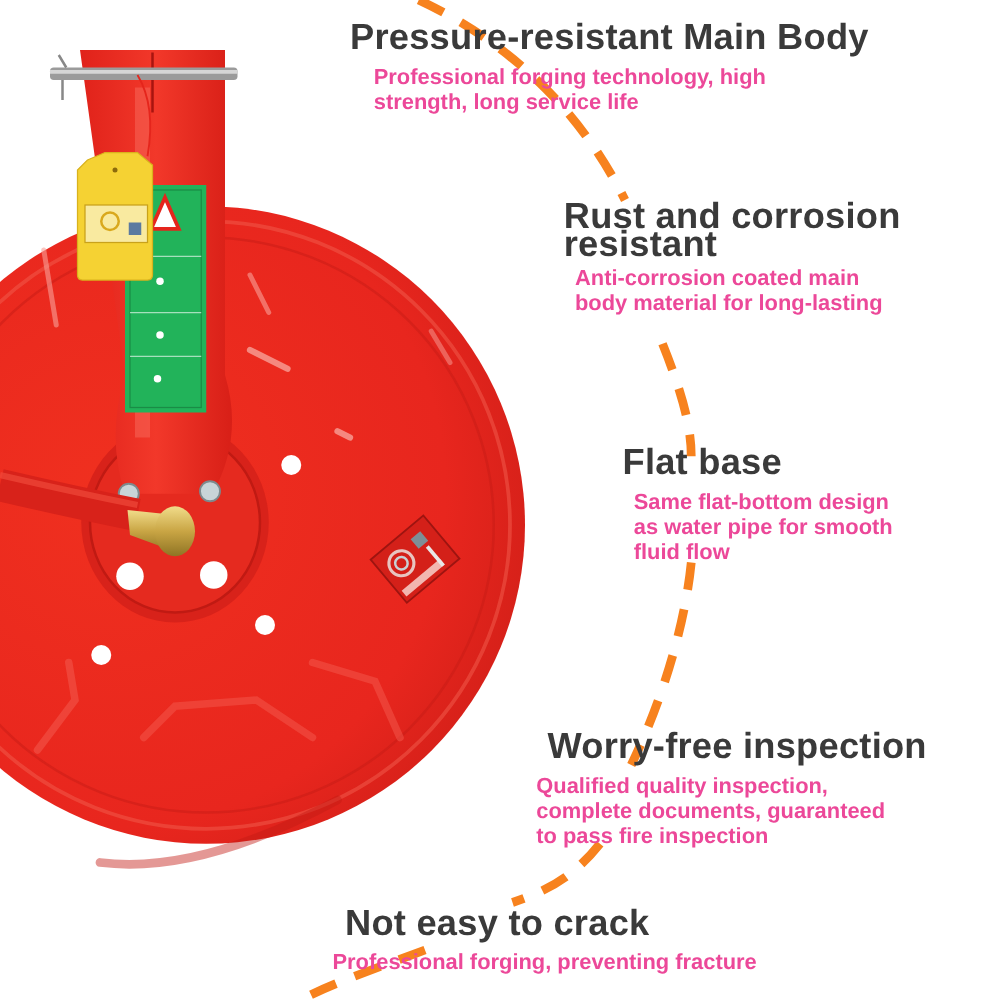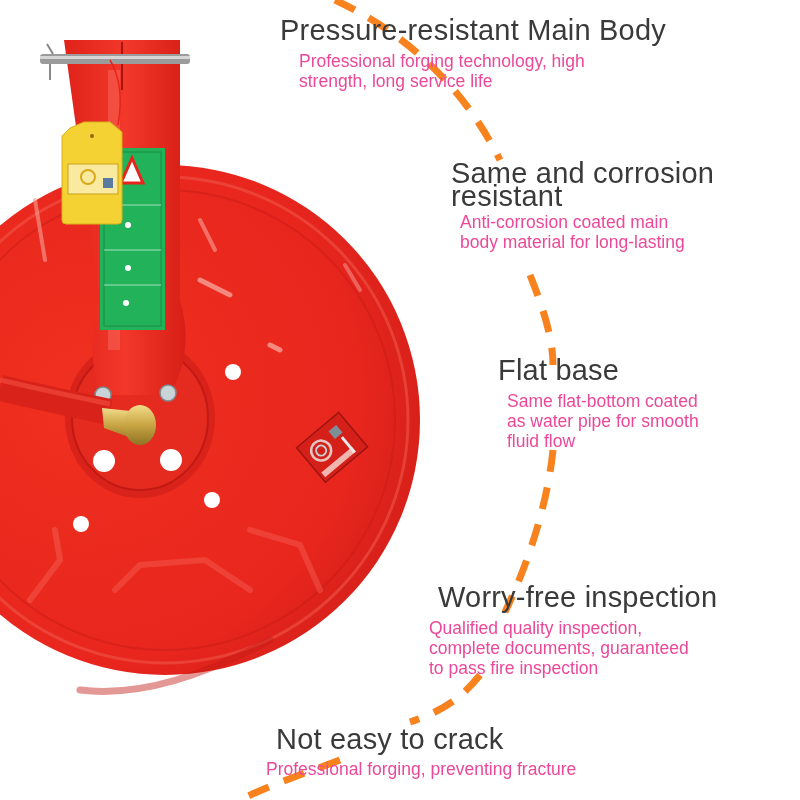--- a/index.html
+++ b/index.html
@@ -1,20 +1,20 @@
 <!DOCTYPE html>
 <html><head>
 <meta charset="utf-8">
 <style>
   html, body { margin: 0; padding: 0; background: #ffffff; }
   body { width: 800px; height: 800px; position: relative; overflow: hidden;
          font-family: "Liberation Sans", "DejaVu Sans", sans-serif; }
   .stage { position: absolute; left: 0; top: 0; width: 800px; height: 800px; }
   svg.art { position: absolute; left: 0; top: 0; }
-  .feature { position: absolute; color: #3b3b3b; }
+  .feature { position: absolute; color: #3b3b3b; font-weight: bold; }
   .feature .title { font-size: 29px; line-height: 25px; color: #3a3a3a; letter-spacing: 0.2px; }
   .feature .desc { font-size: 17.5px; line-height: 20px; color: #ec4899; margin-top: 6px; }
   #f1 { left: 280px; top: 18px; }
   #f1 .desc { margin-left: 19px; margin-top: 8px; }
   #f2 { left: 451px; top: 162px; width: 300px; }
   #f2 .title { line-height: 23px; }
   #f2 .desc { margin-left: 9px; margin-top: 4px; }
   #f3 { left: 498px; top: 358px; }
   #f3 .desc { margin-left: 9px; margin-top: 8px; }
   #f4 { left: 429px; top: 585px; }
@@ -131,33 +131,33 @@
   <div class="feature" id="f1">
     <div class="title">Pressure-resistant Main Body</div>
     <div class="desc">
       <div>Professional forging technology, high</div>
       <div>strength, long service life</div>
     </div>
   </div>
 
   <div class="feature" id="f2">
     <div class="title">
-      <div>Same and corrosion</div>
+      <div>Rust and corrosion</div>
       <div>resistant</div>
     </div>
     <div class="desc">
       <div>Anti-corrosion coated main</div>
       <div>body material for long-lasting</div>
     </div>
   </div>
 
   <div class="feature" id="f3">
     <div class="title">Flat base</div>
     <div class="desc">
-      <div>Same flat-bottom coated</div>
+      <div>Same flat-bottom design</div>
       <div>as water pipe for smooth</div>
       <div>fluid flow</div>
     </div>
   </div>
 
   <div class="feature" id="f4">
     <div class="title">Worry-free inspection</div>
     <div class="desc">
       <div>Qualified quality inspection,</div>
       <div>complete documents, guaranteed</div>

